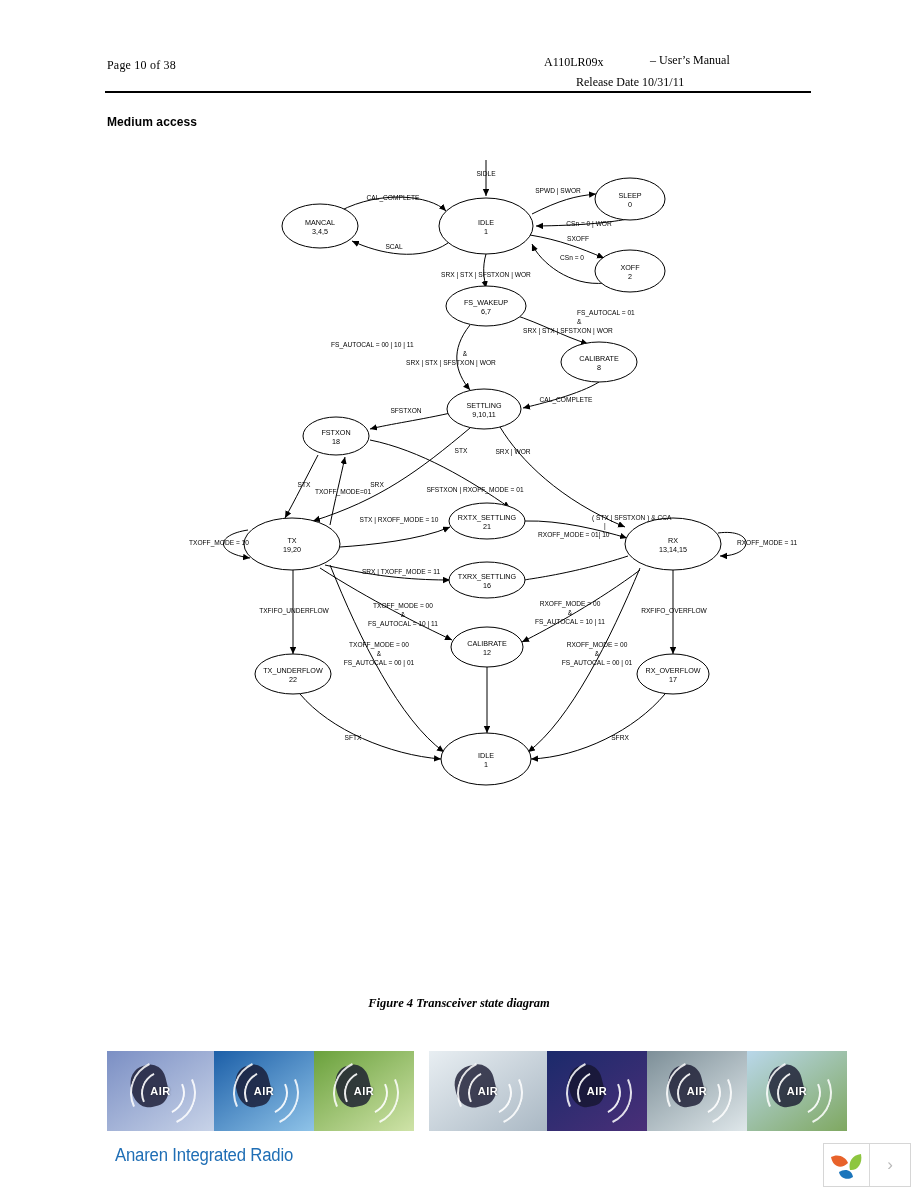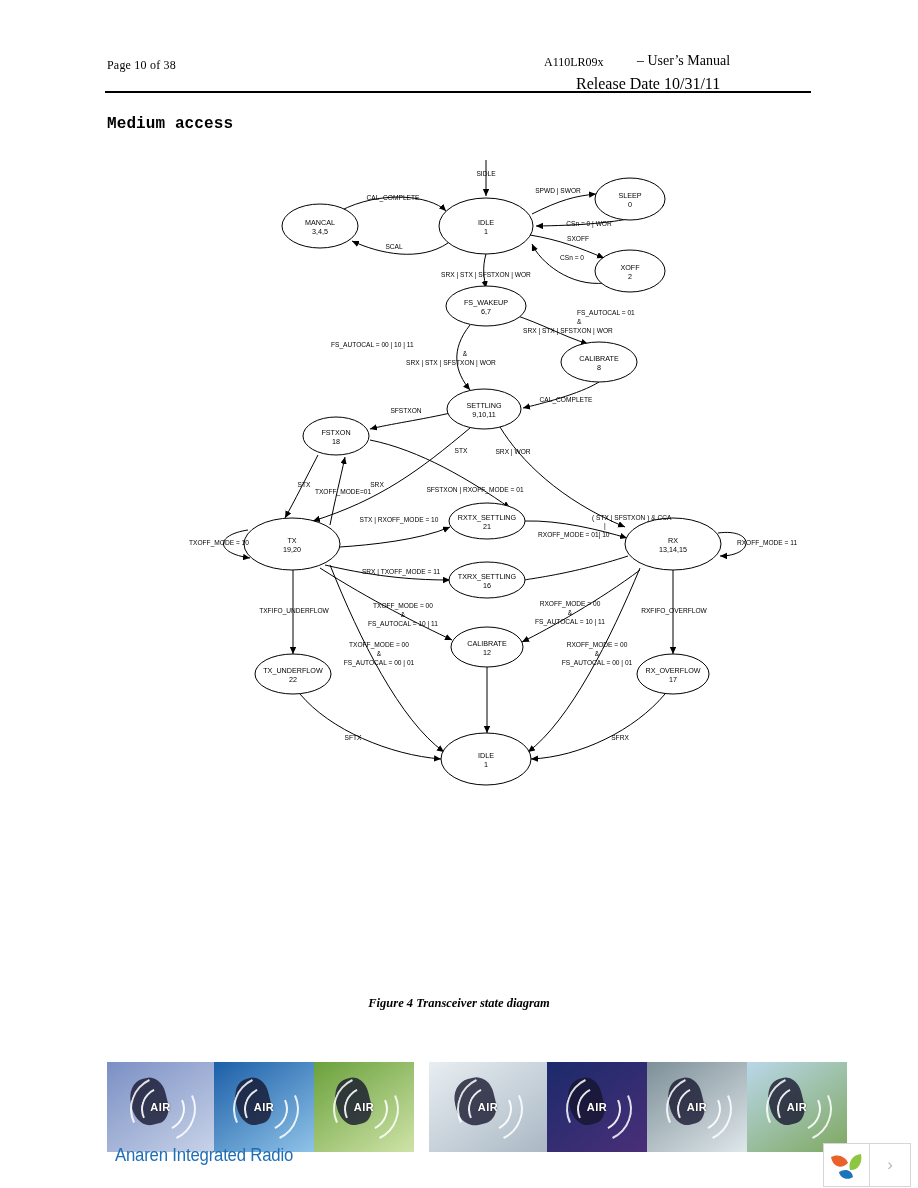--- a/index.html
+++ b/index.html
@@ -4,36 +4,36 @@
 <style>
   html,body{margin:0;padding:0;background:#ffffff;}
   body{width:918px;height:1188px;position:relative;overflow:hidden;
        font-family:"Liberation Serif",serif;color:#000;}
 
   
   #page-header{position:absolute;left:0;top:0;width:918px;height:100px;}
   #page-num{position:absolute;left:107px;top:58px;font-size:12px;letter-spacing:.2px;}
   #doc-title-line{position:absolute;left:480px;top:55px;width:340px;font-size:14px;}
   #doc-model{position:absolute;left:64px;top:0;font-size:12px;}
-  #doc-manual{position:absolute;left:157px;top:-2px;font-size:14px;}
-  #doc-release{position:absolute;left:96px;top:20px;font-size:16px;}
+  #doc-manual{position:absolute;left:170px;top:-2px;font-size:12px;}
+  #doc-release{position:absolute;left:96px;top:20px;font-size:12px;}
   #header-rule{position:absolute;left:105px;top:91px;width:706px;height:2px;background:#000;}
 
-  #section-heading{position:absolute;left:107px;top:115px;font-size:16px;font-weight:bold;
-       font-family:Liberation Mono, monospace;letter-spacing:.1px;}
+  #section-heading{position:absolute;left:107px;top:115px;font-size:12px;font-weight:bold;
+       font-family:Liberation Sans, sans-serif;letter-spacing:.1px;}
 
   
   #figure-area{position:absolute;left:0;top:140px;width:918px;height:720px;}
   #figure-svg{position:absolute;left:0;top:0;}
   #figure-caption{position:absolute;left:0;top:856px;width:918px;text-align:center;
        font-family:"Liberation Serif",serif;font-style:italic;font-weight:bold;font-size:12.5px;}
 
   
   #footer-strip{position:absolute;left:107px;top:1051px;width:700px;height:82px;}
-  .photo{position:absolute;top:11px;height:90px;overflow:hidden;}
+  .photo{position:absolute;top:0;height:80px;overflow:hidden;}
   .photo .air{position:absolute;font-family:"Liberation Sans",sans-serif;
        color:#fff;font-weight:bold;letter-spacing:.5px;text-shadow:0 0 2px rgba(0,0,0,.55);}
   #footer-brand{position:absolute;left:115px;top:1145px;
        font-family:"Liberation Sans",sans-serif;font-size:18px;color:#1F6EB5;
        letter-spacing:-.2px;transform:scaleX(.93);transform-origin:left center;}
 
   
   #nav-widget{position:absolute;left:823px;top:1143px;width:86px;height:42px;
        display:flex;border:1px solid #d6d6d6;background:#fff;}
   #nav-logo-cell{width:45px;height:42px;border-right:1px solid #d9d9d9;position:relative;}

